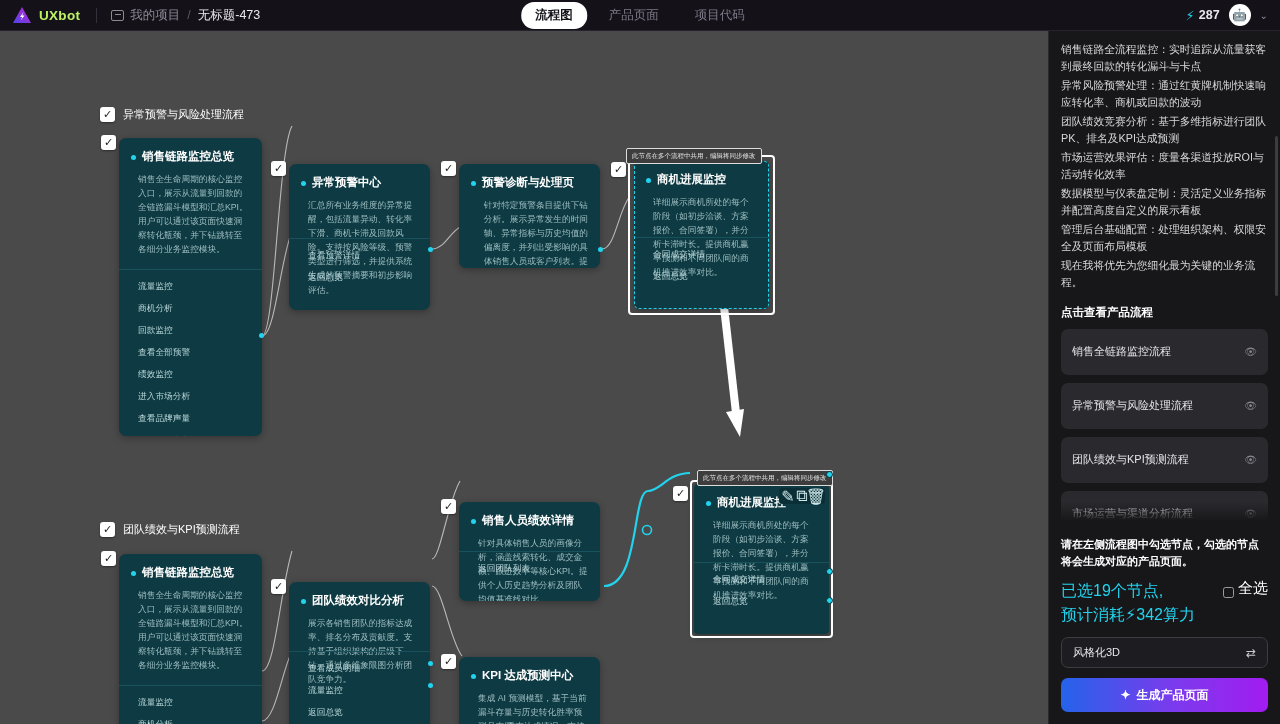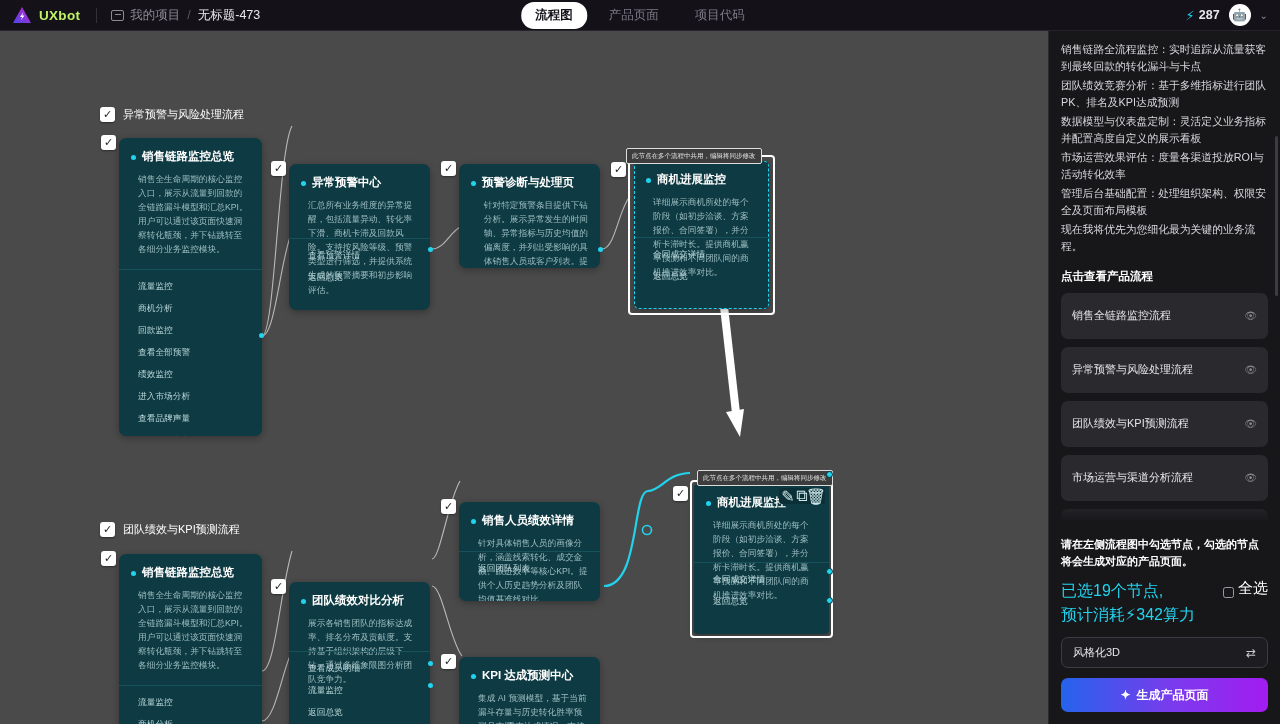--- a/index.html
+++ b/index.html
@@ -377,23 +377,24 @@
       </div>
     </div>
     <div class="handle" style="left:826px; top:440px;"></div>
     <div class="handle" style="left:826px; top:537px;"></div>
     <div class="handle" style="left:826px; top:566px;"></div>
   </div>
 
   <div class="side">
     <div class="side-scroll">
       <div class="side-para">销售链路全流程监控：实时追踪从流量获客到最终回款的转化漏斗与卡点</div>
+      <div class="side-para">异常风险预警处理：通过红黄牌机制快速响应转化率、商机或回款的波动</div>
       <div class="side-para">团队绩效竞赛分析：基于多维指标进行团队PK、排名及KPI达成预测</div>
+      <div class="side-para">市场运营效果评估：度量各渠道投放ROI与活动转化效率</div>
       <div class="side-para">数据模型与仪表盘定制：灵活定义业务指标并配置高度自定义的展示看板</div>
-      <div class="side-para">市场运营效果评估：度量各渠道投放ROI与活动转化效率</div>
       <div class="side-para">管理后台基础配置：处理组织架构、权限安全及页面布局模板</div>
       <div class="side-para">现在我将优先为您细化最为关键的业务流程。</div>
 
       <div class="side-h">点击查看产品流程</div>
 
       <div class="flow-item">
         <span class="flow-name">销售全链路监控流程</span>
         <span class="eye">👁</span>
       </div>
       <div class="flow-item">

